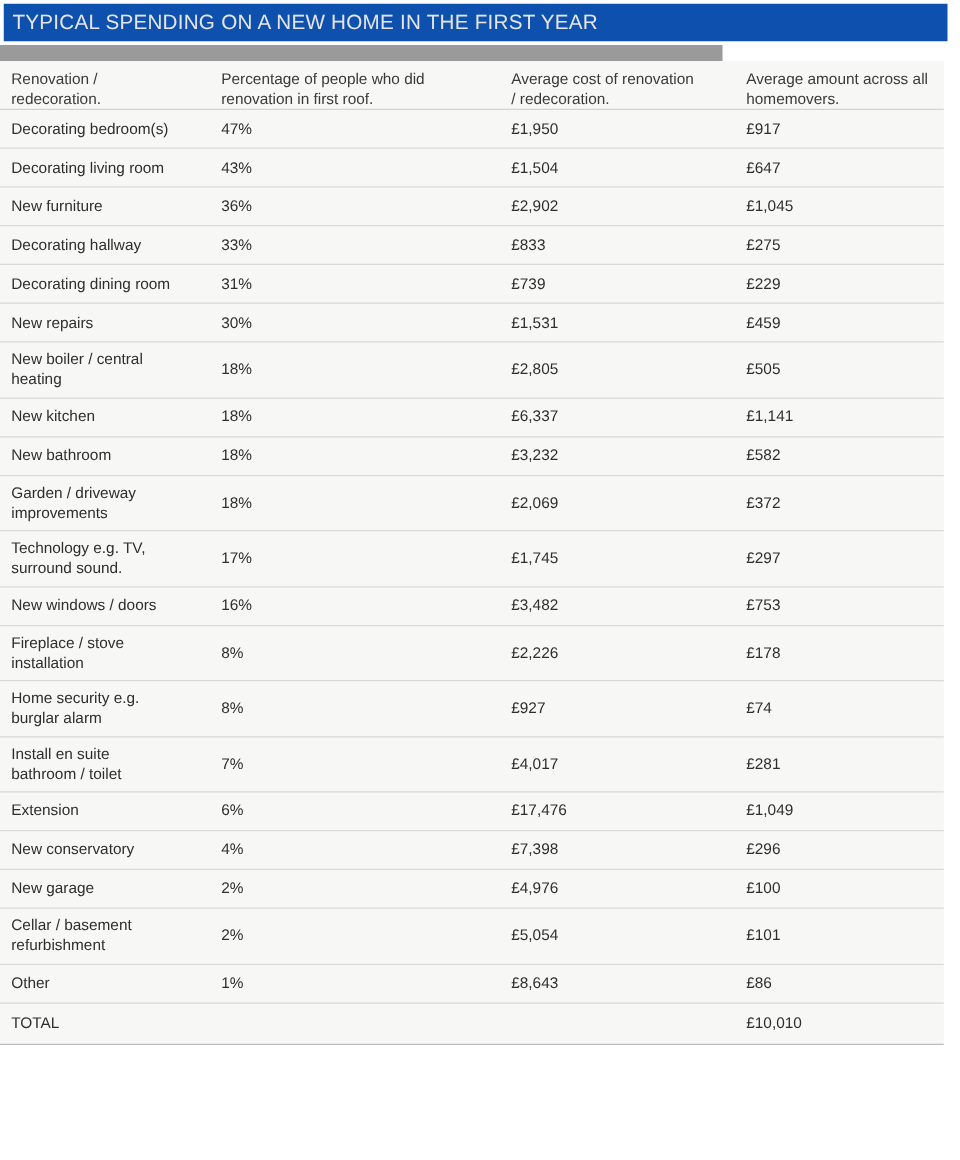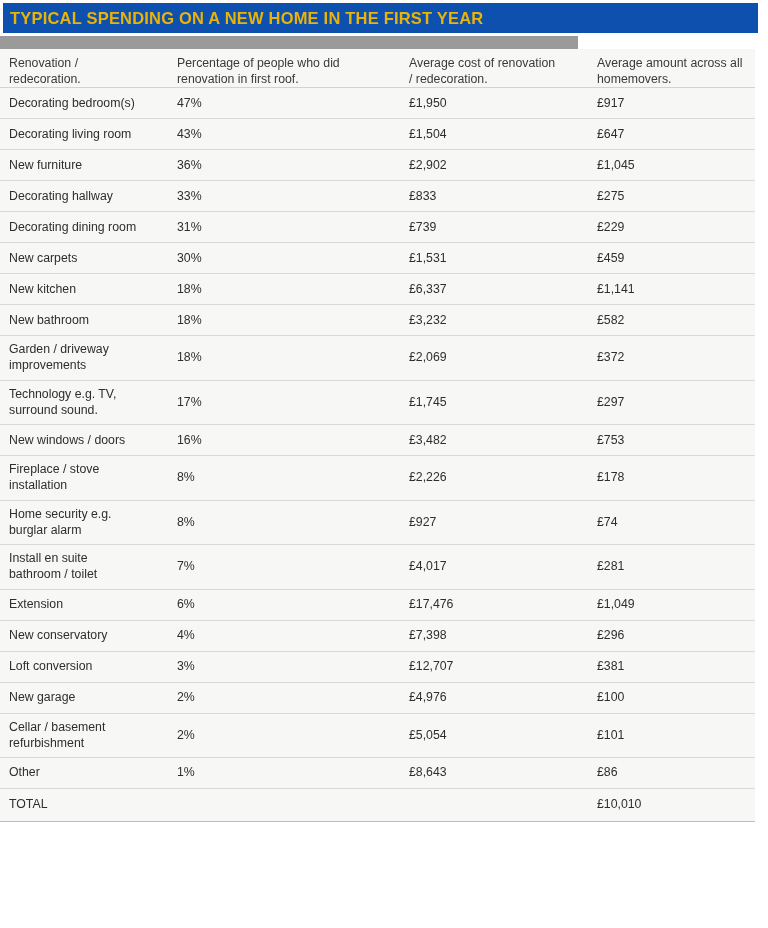--- a/index.html
+++ b/index.html
@@ -30,23 +30,23 @@
     top: 3px;
     width: 755px;
     height: 30px;
     background: #0d50ae;
     display: flex;
     align-items: center;
     box-sizing: border-box;
     padding-left: 7px;
   }
   .title-bar .title-text {
-    color: #eab308;
+    color: #e5e5e5;
     font-size: 16.5px;
-    font-weight: bold;
+    font-weight: normal;
     letter-spacing: 0.2px;
     line-height: 1;
     white-space: nowrap;
   }
 
   
   .grey-bar {
     position: absolute;
     left: 0px;
     top: 36px;
@@ -173,24 +173,31 @@
             <td class="cell-cost">£833</td>
             <td class="cell-avg">£275</td>
           </tr>
           <tr>
             <td class="cell-label">Decorating dining room</td>
             <td class="cell-pct">31%</td>
             <td class="cell-cost">£739</td>
             <td class="cell-avg">£229</td>
           </tr>
           <tr>
-            <td class="cell-label">New carpets</td>
+            <td class="cell-label">New repairs</td>
             <td class="cell-pct">30%</td>
             <td class="cell-cost">£1,531</td>
             <td class="cell-avg">£459</td>
+          </tr>
+          <tr class="tall">
+            <td class="cell-label">New boiler / central
+heating</td>
+            <td class="cell-pct">18%</td>
+            <td class="cell-cost">£2,805</td>
+            <td class="cell-avg">£505</td>
           </tr>
           <tr>
             <td class="cell-label">New kitchen</td>
             <td class="cell-pct">18%</td>
             <td class="cell-cost">£6,337</td>
             <td class="cell-avg">£1,141</td>
           </tr>
           <tr>
             <td class="cell-label">New bathroom</td>
             <td class="cell-pct">18%</td>
@@ -244,26 +251,20 @@
             <td class="cell-cost">£17,476</td>
             <td class="cell-avg">£1,049</td>
           </tr>
           <tr>
             <td class="cell-label">New conservatory</td>
             <td class="cell-pct">4%</td>
             <td class="cell-cost">£7,398</td>
             <td class="cell-avg">£296</td>
           </tr>
           <tr>
-            <td class="cell-label">Loft conversion</td>
-            <td class="cell-pct">3%</td>
-            <td class="cell-cost">£12,707</td>
-            <td class="cell-avg">£381</td>
-          </tr>
-          <tr>
             <td class="cell-label">New garage</td>
             <td class="cell-pct">2%</td>
             <td class="cell-cost">£4,976</td>
             <td class="cell-avg">£100</td>
           </tr>
           <tr class="tall">
             <td class="cell-label">Cellar / basement
 refurbishment</td>
             <td class="cell-pct">2%</td>
             <td class="cell-cost">£5,054</td>

